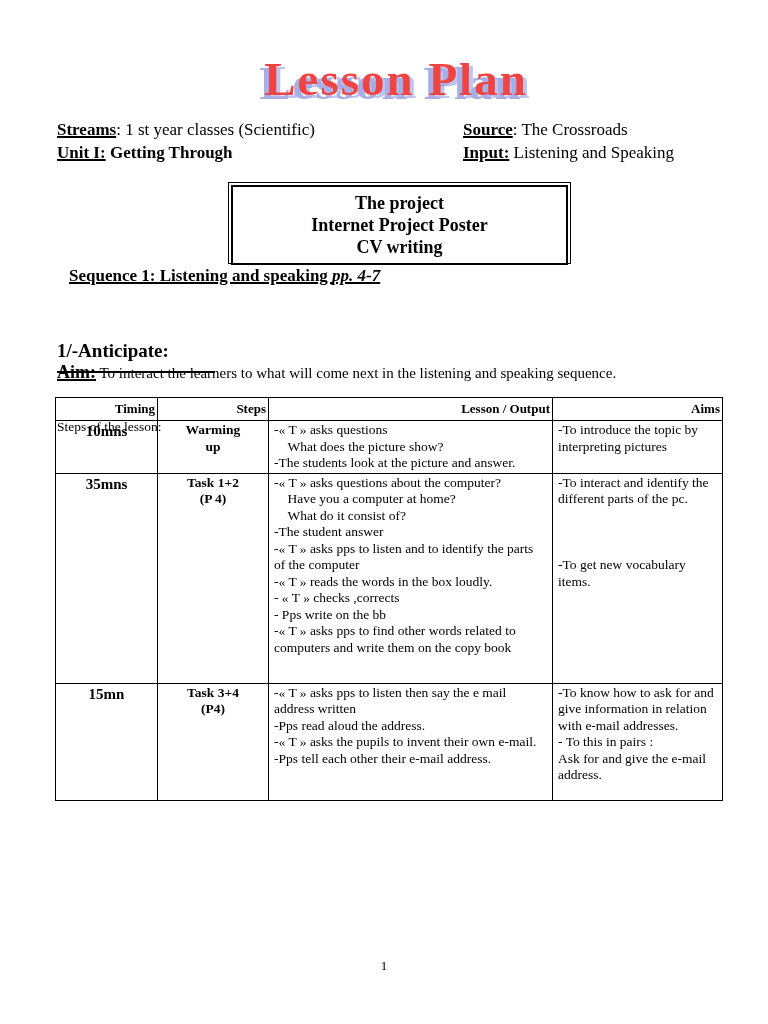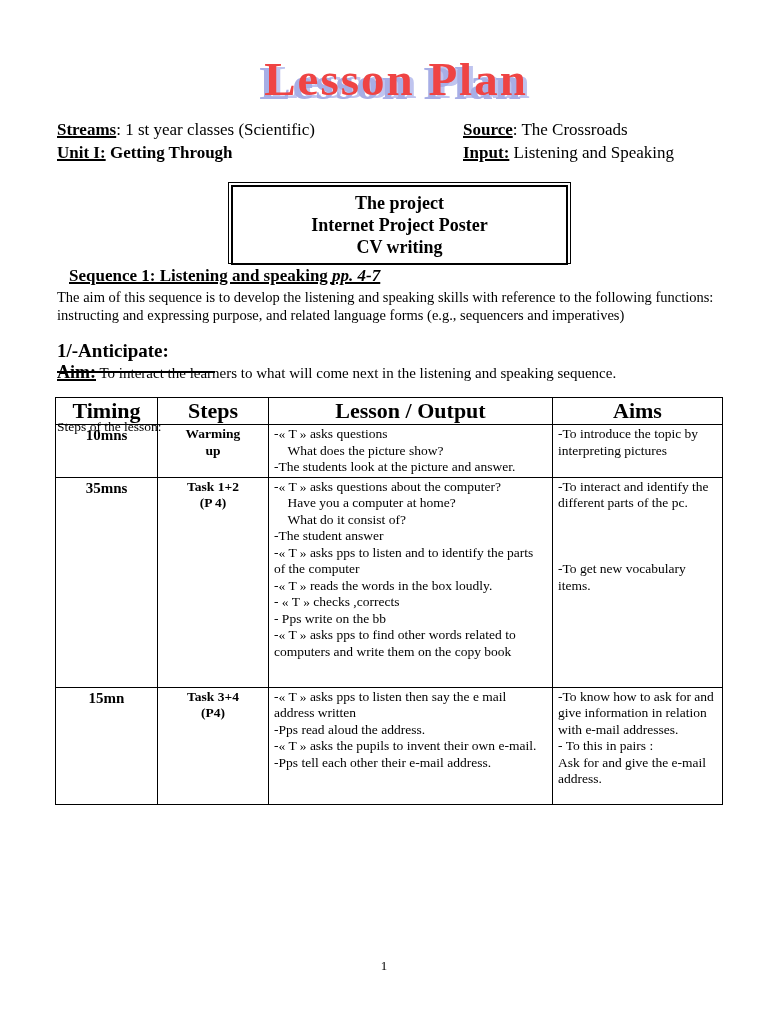--- a/index.html
+++ b/index.html
@@ -70,21 +70,21 @@
   .lesson-table {
     position: absolute; top: 397px; left: 55px;
     border-collapse: collapse; table-layout: fixed;
   }
   .lesson-table th, .lesson-table td {
     border: 1.5px solid #000;
     vertical-align: top;
     padding: 1px 5px;
   }
   .lesson-table th {
-    font-size: 22px; font-weight: bold; text-align: center;
+    font-size: 13px; font-weight: bold; text-align: right;
     height: 22px; vertical-align: middle; padding: 0 2px;
   }
   .cell-center { text-align: center; font-weight: bold; font-size: 15px; line-height: 18px; }
   .cell-lines  { font-size: 13.5px; line-height: 16.5px; white-space: pre-wrap; }
   .row-1 td { height: 45px; }
   .row-2 td { height: 207px; }
   .row-3 td { height: 114px; }
 
   .page-number {
     position: absolute; top: 958px; left: 0; width: 100%;
@@ -121,21 +121,20 @@
       <div>The project</div>
       <div>Internet Project Poster</div>
       <div>CV writing</div>
     </div>
   </div>
 
   <div class="seq-heading">
     <span>Sequence 1: Listening and speaking </span><span class="seq-pages">pp. 4-7</span>
   </div>
 
-  <div class="seq-desc">The aim of this sequence is to develop the listening and speaking skills with reference to the following functions: instructing and expressing purpose, and related language forms (e.g., sequencers and imperatives)</div>
 
   <div class="anticipate-heading">1/-Anticipate:</div>
 
   <div class="aim-line">
     <span class="aim-label">Aim:</span><span> To interact the learners to what will come next in the listening and speaking sequence.</span>
   </div>
 
   <div class="steps-label">Steps of the lesson:</div>
 
   <table class="lesson-table">

